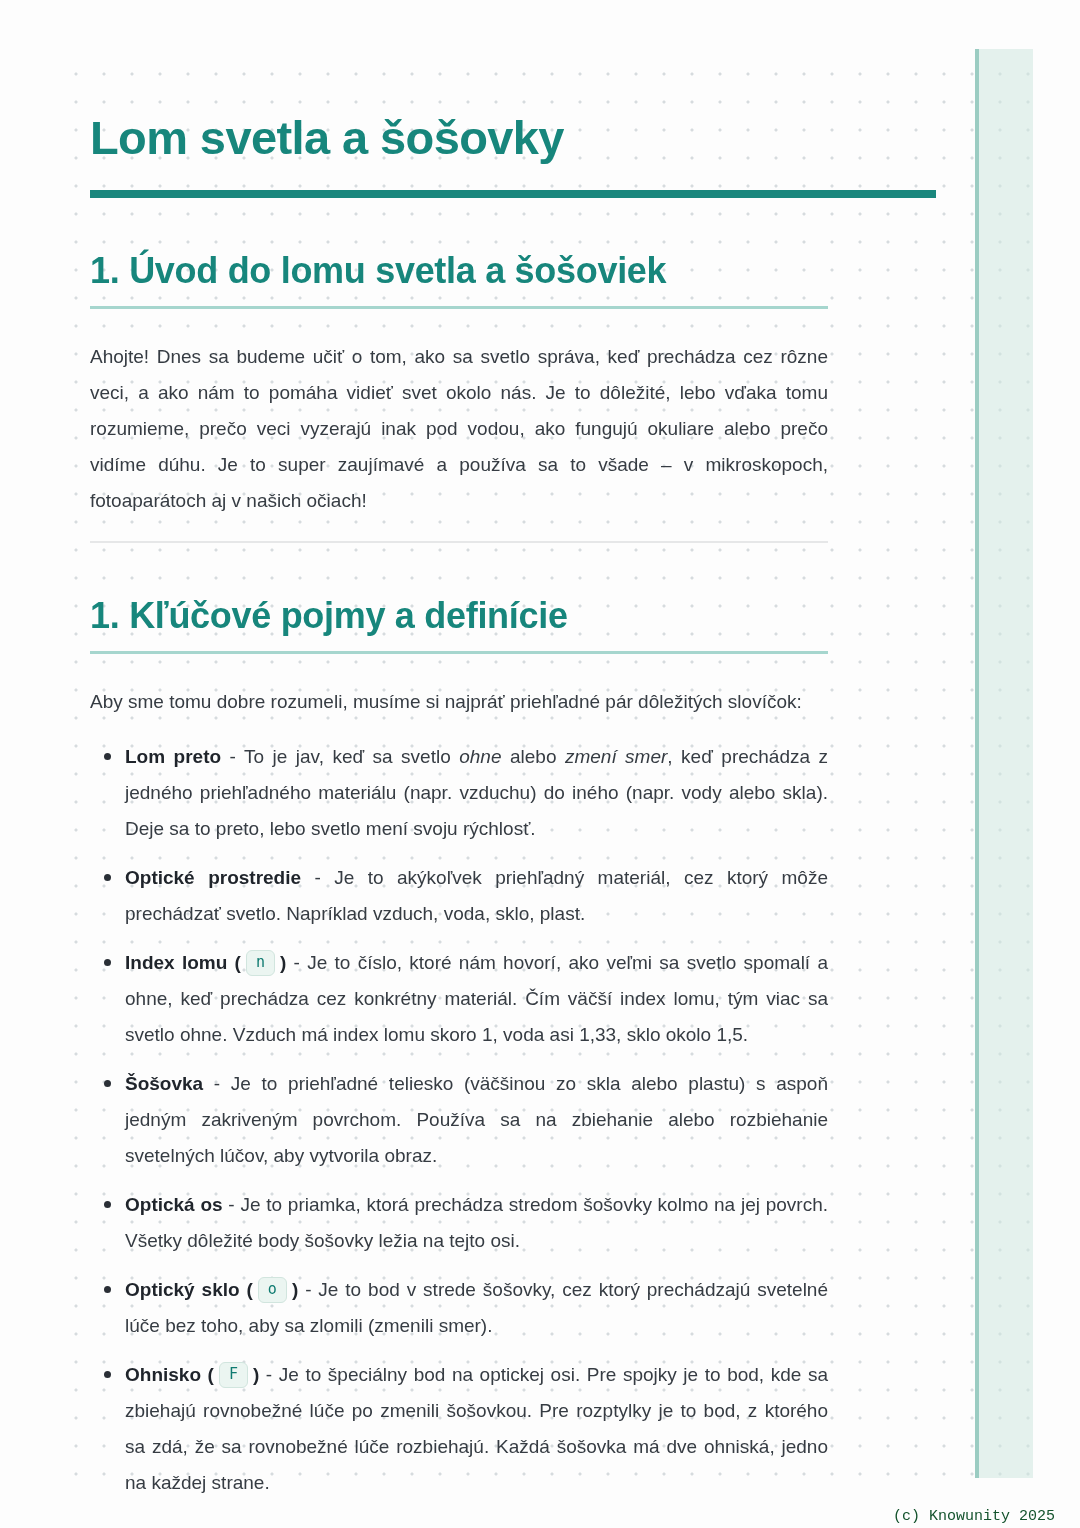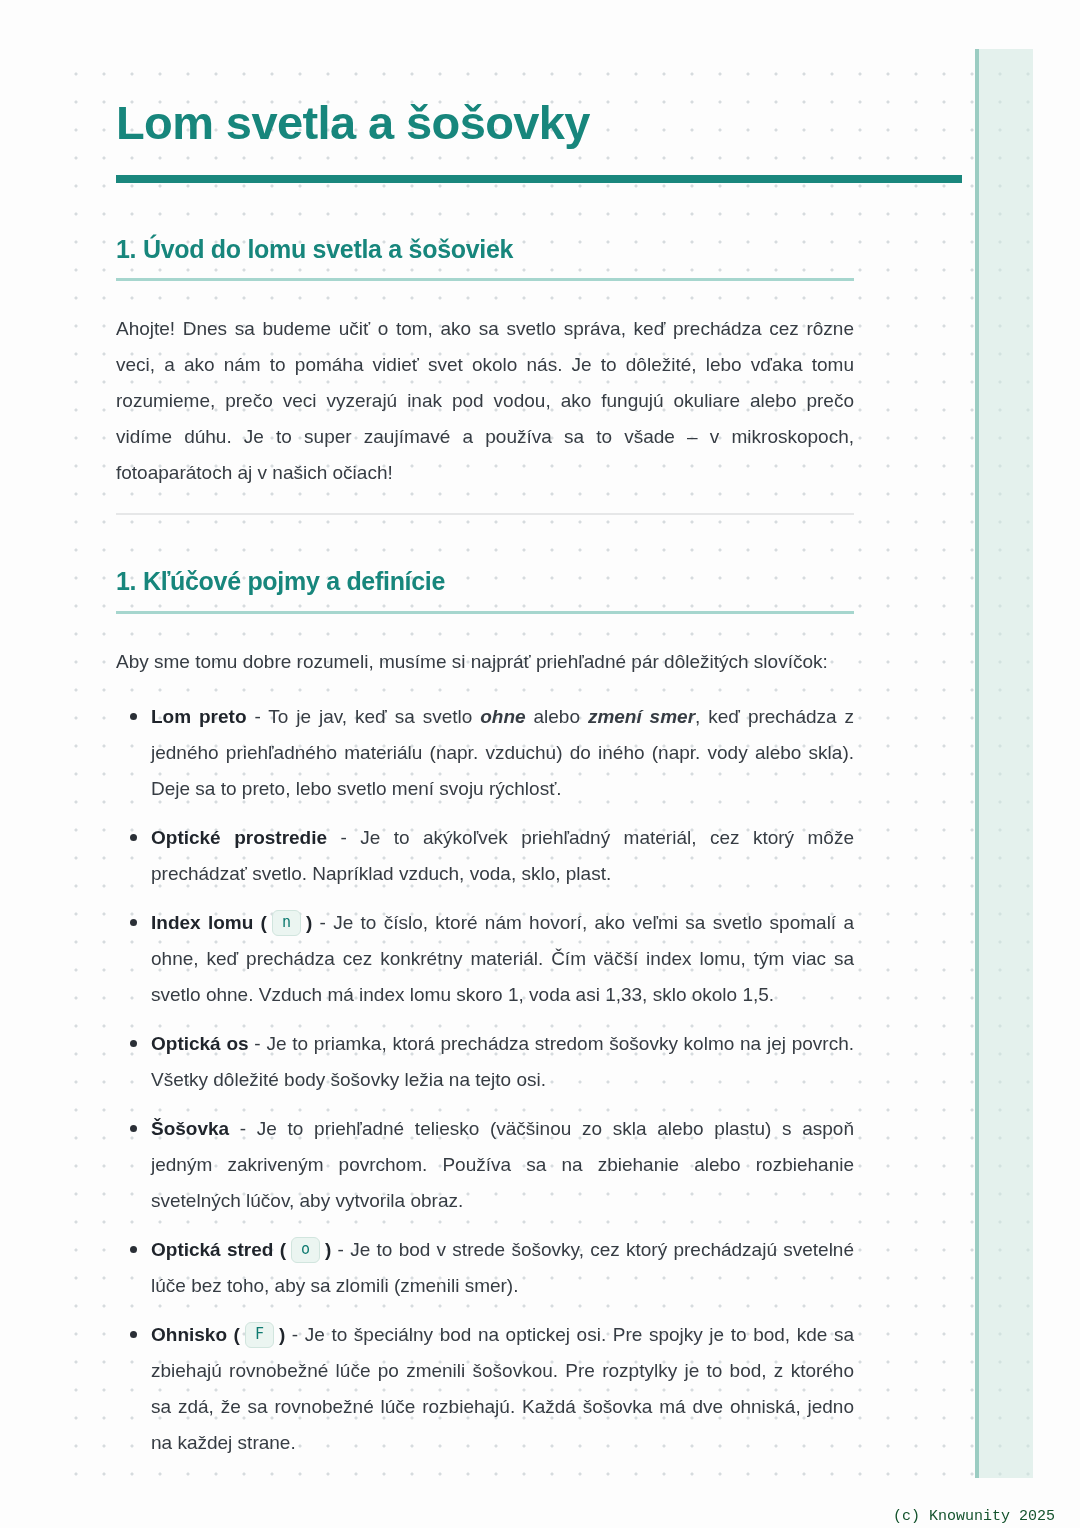--- a/index.html
+++ b/index.html
@@ -30,41 +30,40 @@
     left: 975px;
     top: 49px;
     width: 58px;
     height: 1429px;
     background: rgba(207,231,224,0.55);
     border-left: 4px solid #9bccc2;
   }
   .content {
     position: absolute;
     left: 90px;
-    top: 1px;
+    top: 16px;
     width: 738px;
-    margin-left: 26px;
   }
   h1.page-title {
     margin: 96px 0 0 0;
     font-size: 47px;
     line-height: 1.1;
     font-weight: 800;
     letter-spacing: -0.6px;
     color: #17867c;
   }
   .title-rule {
     margin-top: 26px;
     width: 846px;
     height: 8px;
     background: #1a877d;
   }
   h2.section-heading {
     margin: 52px 0 0 0;
-    font-size: 25px;
+    font-size: 36px;
     line-height: 1.15;
     font-weight: 800;
     letter-spacing: -0.3px;
     color: #17867c;
   }
   .h2-rule {
     margin-top: 15px;
     height: 3px;
     width: 738px;
     background: #a6d6ce;
@@ -102,21 +101,21 @@
     top: 14px;
     width: 7px;
     height: 7px;
     border-radius: 50%;
     background: #2a2f36;
   }
   ul.def-list strong {
     font-weight: 700;
     color: #1f242b;
   }
-  ul.def-list em { font-style: italic; font-weight: bold; }
+  ul.def-list em { font-style: italic; }
   code.inline-badge {
     display: inline-block;
     font-family: "DejaVu Sans Mono", monospace;
     font-size: 15px;
     line-height: 1;
     color: #0e7a70;
     background: #ebf5f1;
     border: 1px solid #d1e5de;
     border-radius: 6px;
     padding: 4px 9px 5px;
@@ -152,21 +151,21 @@
   <div class="section-divider"></div>
 
   <section>
     <h2 class="section-heading">1. Kľúčové pojmy a definície</h2>
     <div class="h2-rule"></div>
     <p class="body-text">Aby sme tomu dobre rozumeli, musíme si najpráť priehľadné pár dôležitých slovíčok:</p>
     <ul class="def-list" id="def-list">
         <li><strong>Lom preto</strong><span> - To je jav, keď sa svetlo </span><em>ohne</em><span> alebo </span><em>zmení smer</em><span>, keď prechádza z jedného priehľadného materiálu (napr. vzduchu) do iného (napr. vody alebo skla). Deje sa to preto, lebo svetlo mení svoju rýchlosť.</span></li>
         <li><strong>Optické prostredie</strong><span> - Je to akýkoľvek priehľadný materiál, cez ktorý môže prechádzať svetlo. Napríklad vzduch, voda, sklo, plast.</span></li>
         <li><strong>Index lomu (</strong><code class="inline-badge">n</code><strong>)</strong><span> - Je to číslo, ktoré nám hovorí, ako veľmi sa svetlo spomalí a ohne, keď prechádza cez konkrétny materiál. Čím väčší index lomu, tým viac sa svetlo ohne. Vzduch má index lomu skoro 1, voda asi 1,33, sklo okolo 1,5.</span></li>
+        <li><strong>Šošovka</strong><span> - Je to priehľadné teliesko (väčšinou zo skla alebo plastu) s aspoň jedným zakriveným povrchom. Používa sa na zbiehanie alebo rozbiehanie svetelných lúčov, aby vytvorila obraz.</span></li>
         <li><strong>Optická os</strong><span> - Je to priamka, ktorá prechádza stredom šošovky kolmo na jej povrch. Všetky dôležité body šošovky ležia na tejto osi.</span></li>
-        <li><strong>Šošovka</strong><span> - Je to priehľadné teliesko (väčšinou zo skla alebo plastu) s aspoň jedným zakriveným povrchom. Používa sa na zbiehanie alebo rozbiehanie svetelných lúčov, aby vytvorila obraz.</span></li>
-        <li><strong>Optická stred (</strong><code class="inline-badge">o</code><strong>)</strong><span> - Je to bod v strede šošovky, cez ktorý prechádzajú svetelné lúče bez toho, aby sa zlomili (zmenili smer).</span></li>
+        <li><strong>Optický sklo (</strong><code class="inline-badge">o</code><strong>)</strong><span> - Je to bod v strede šošovky, cez ktorý prechádzajú svetelné lúče bez toho, aby sa zlomili (zmenili smer).</span></li>
         <li><strong>Ohnisko (</strong><code class="inline-badge">F</code><strong>)</strong><span> - Je to špeciálny bod na optickej osi. Pre spojky je to bod, kde sa zbiehajú rovnobežné lúče po zmenili šošovkou. Pre rozptylky je to bod, z ktorého sa zdá, že sa rovnobežné lúče rozbiehajú. Každá šošovka má dve ohniská, jedno na každej strane.</span></li>
       </ul>
   </section>
 </main>
 
 <div class="footer-credit">(c) Knowunity 2025</div>
 
 </body></html>

